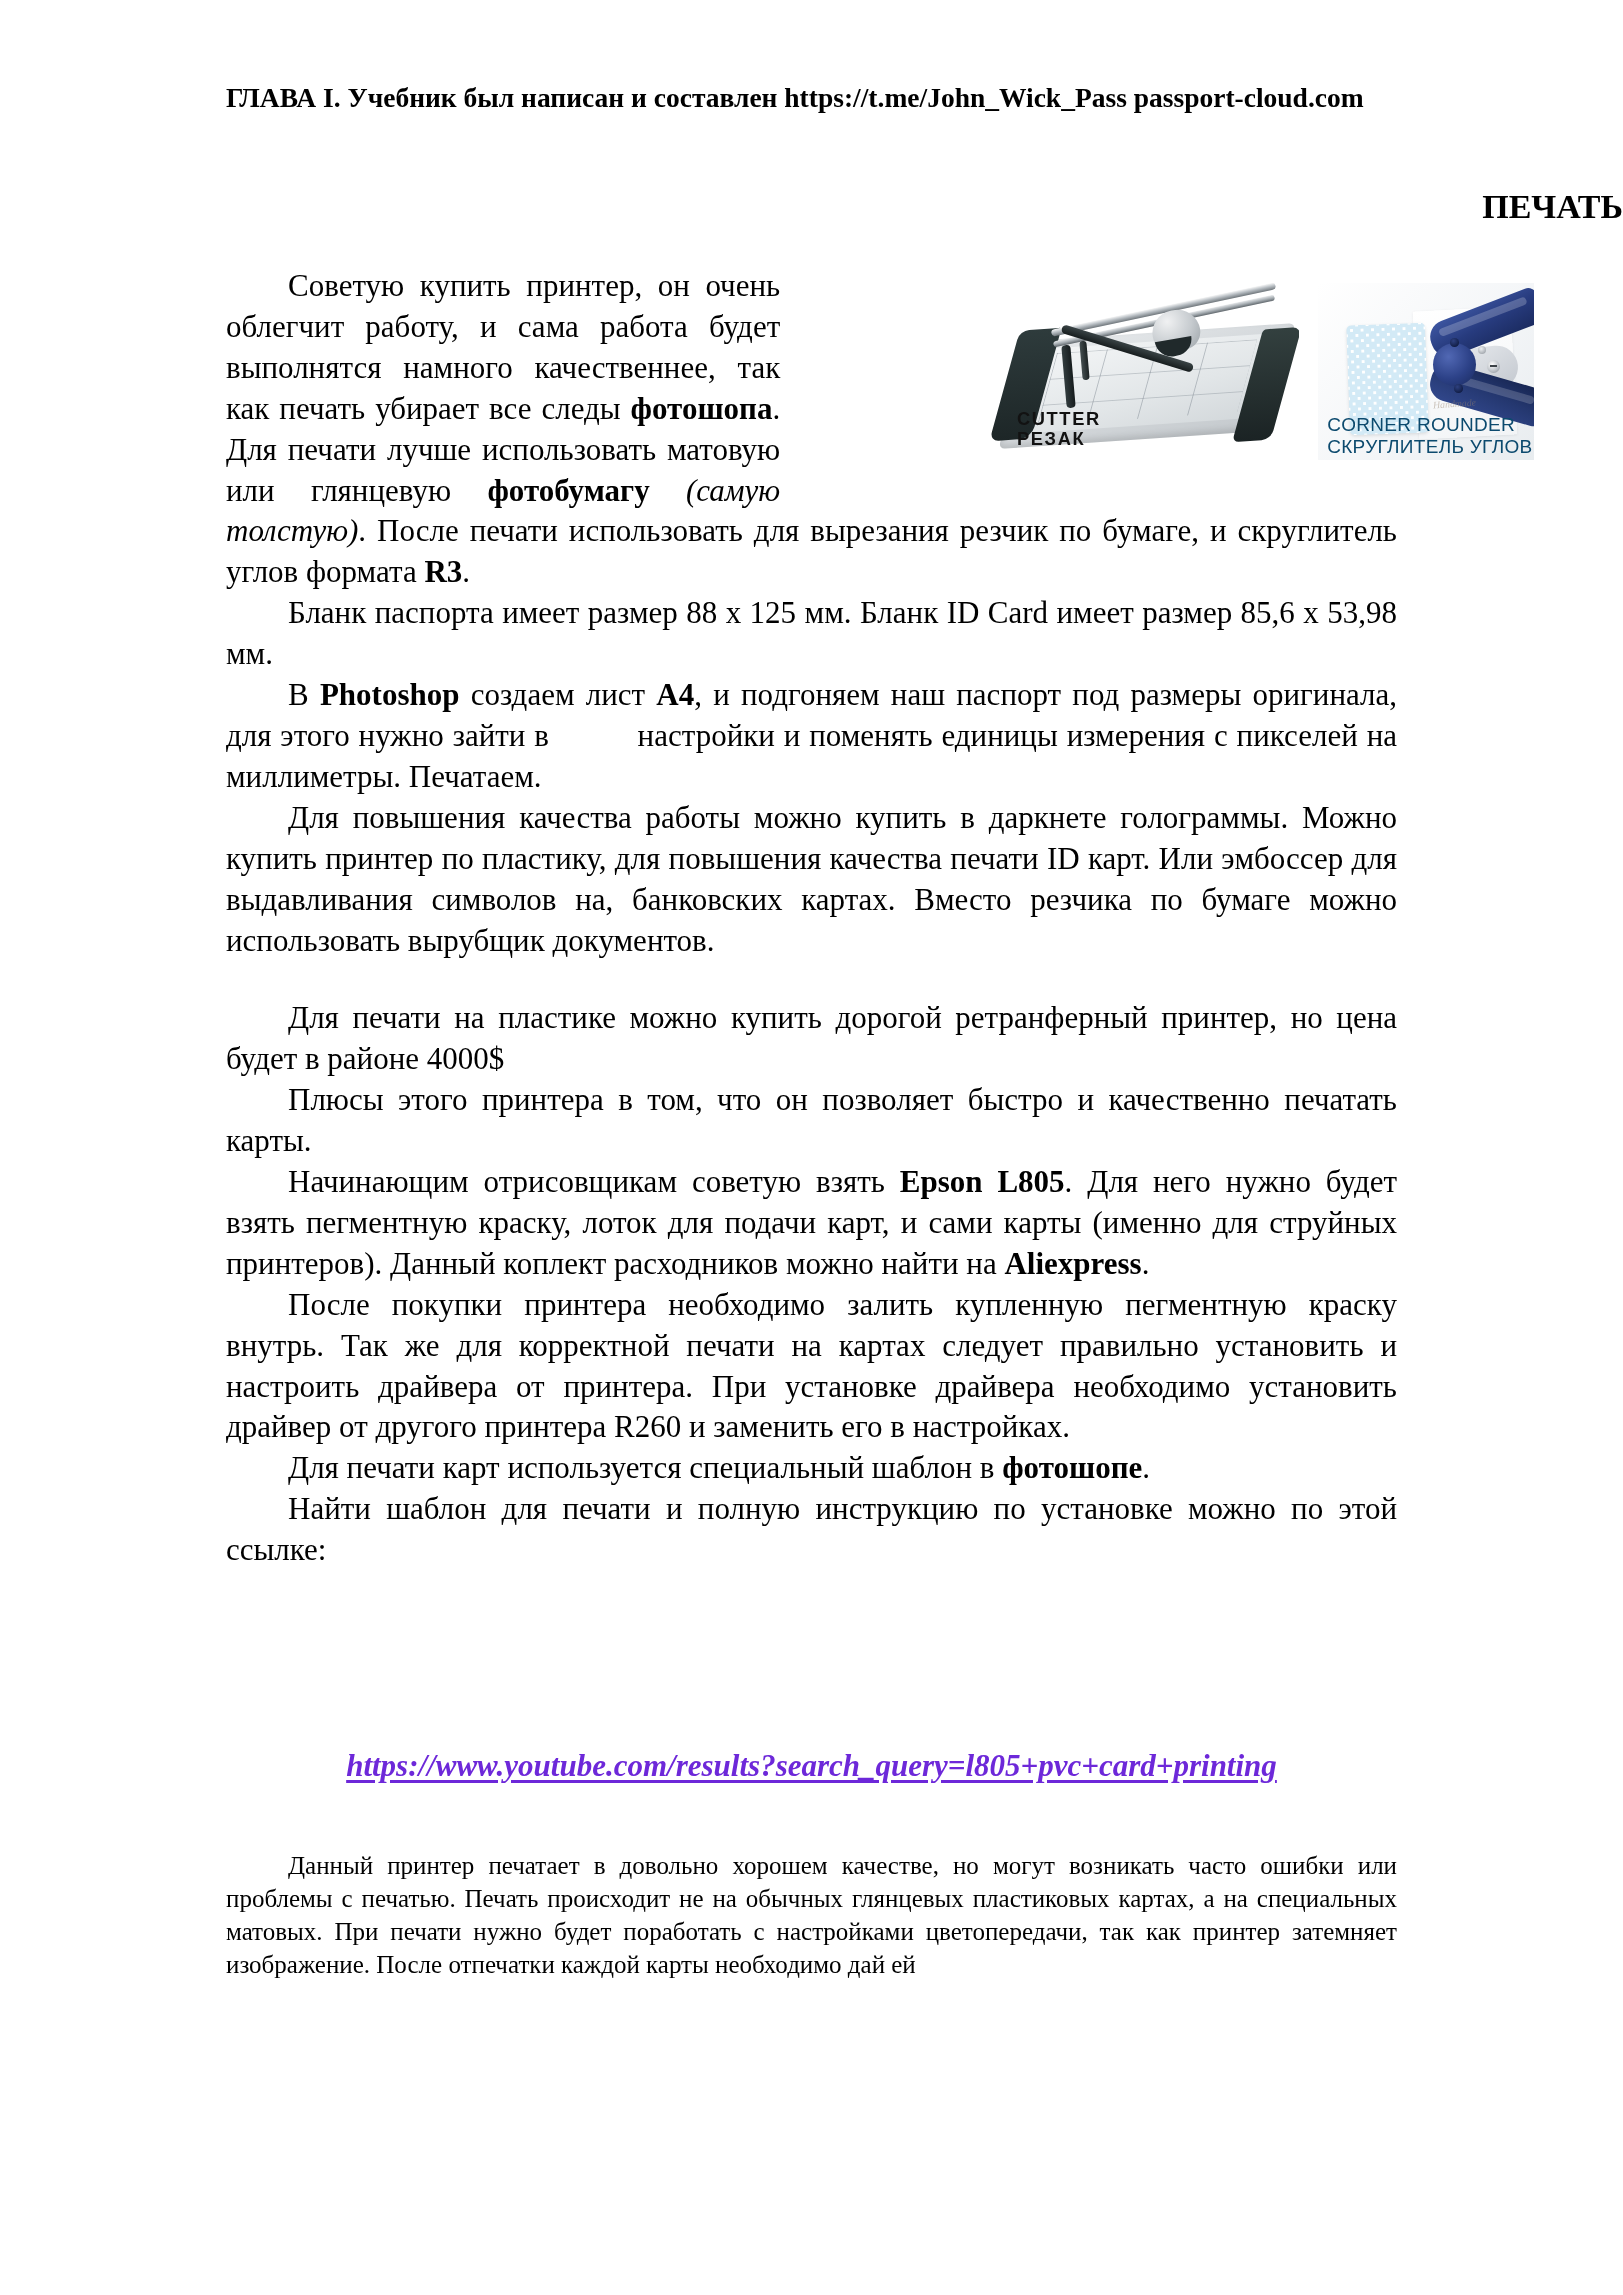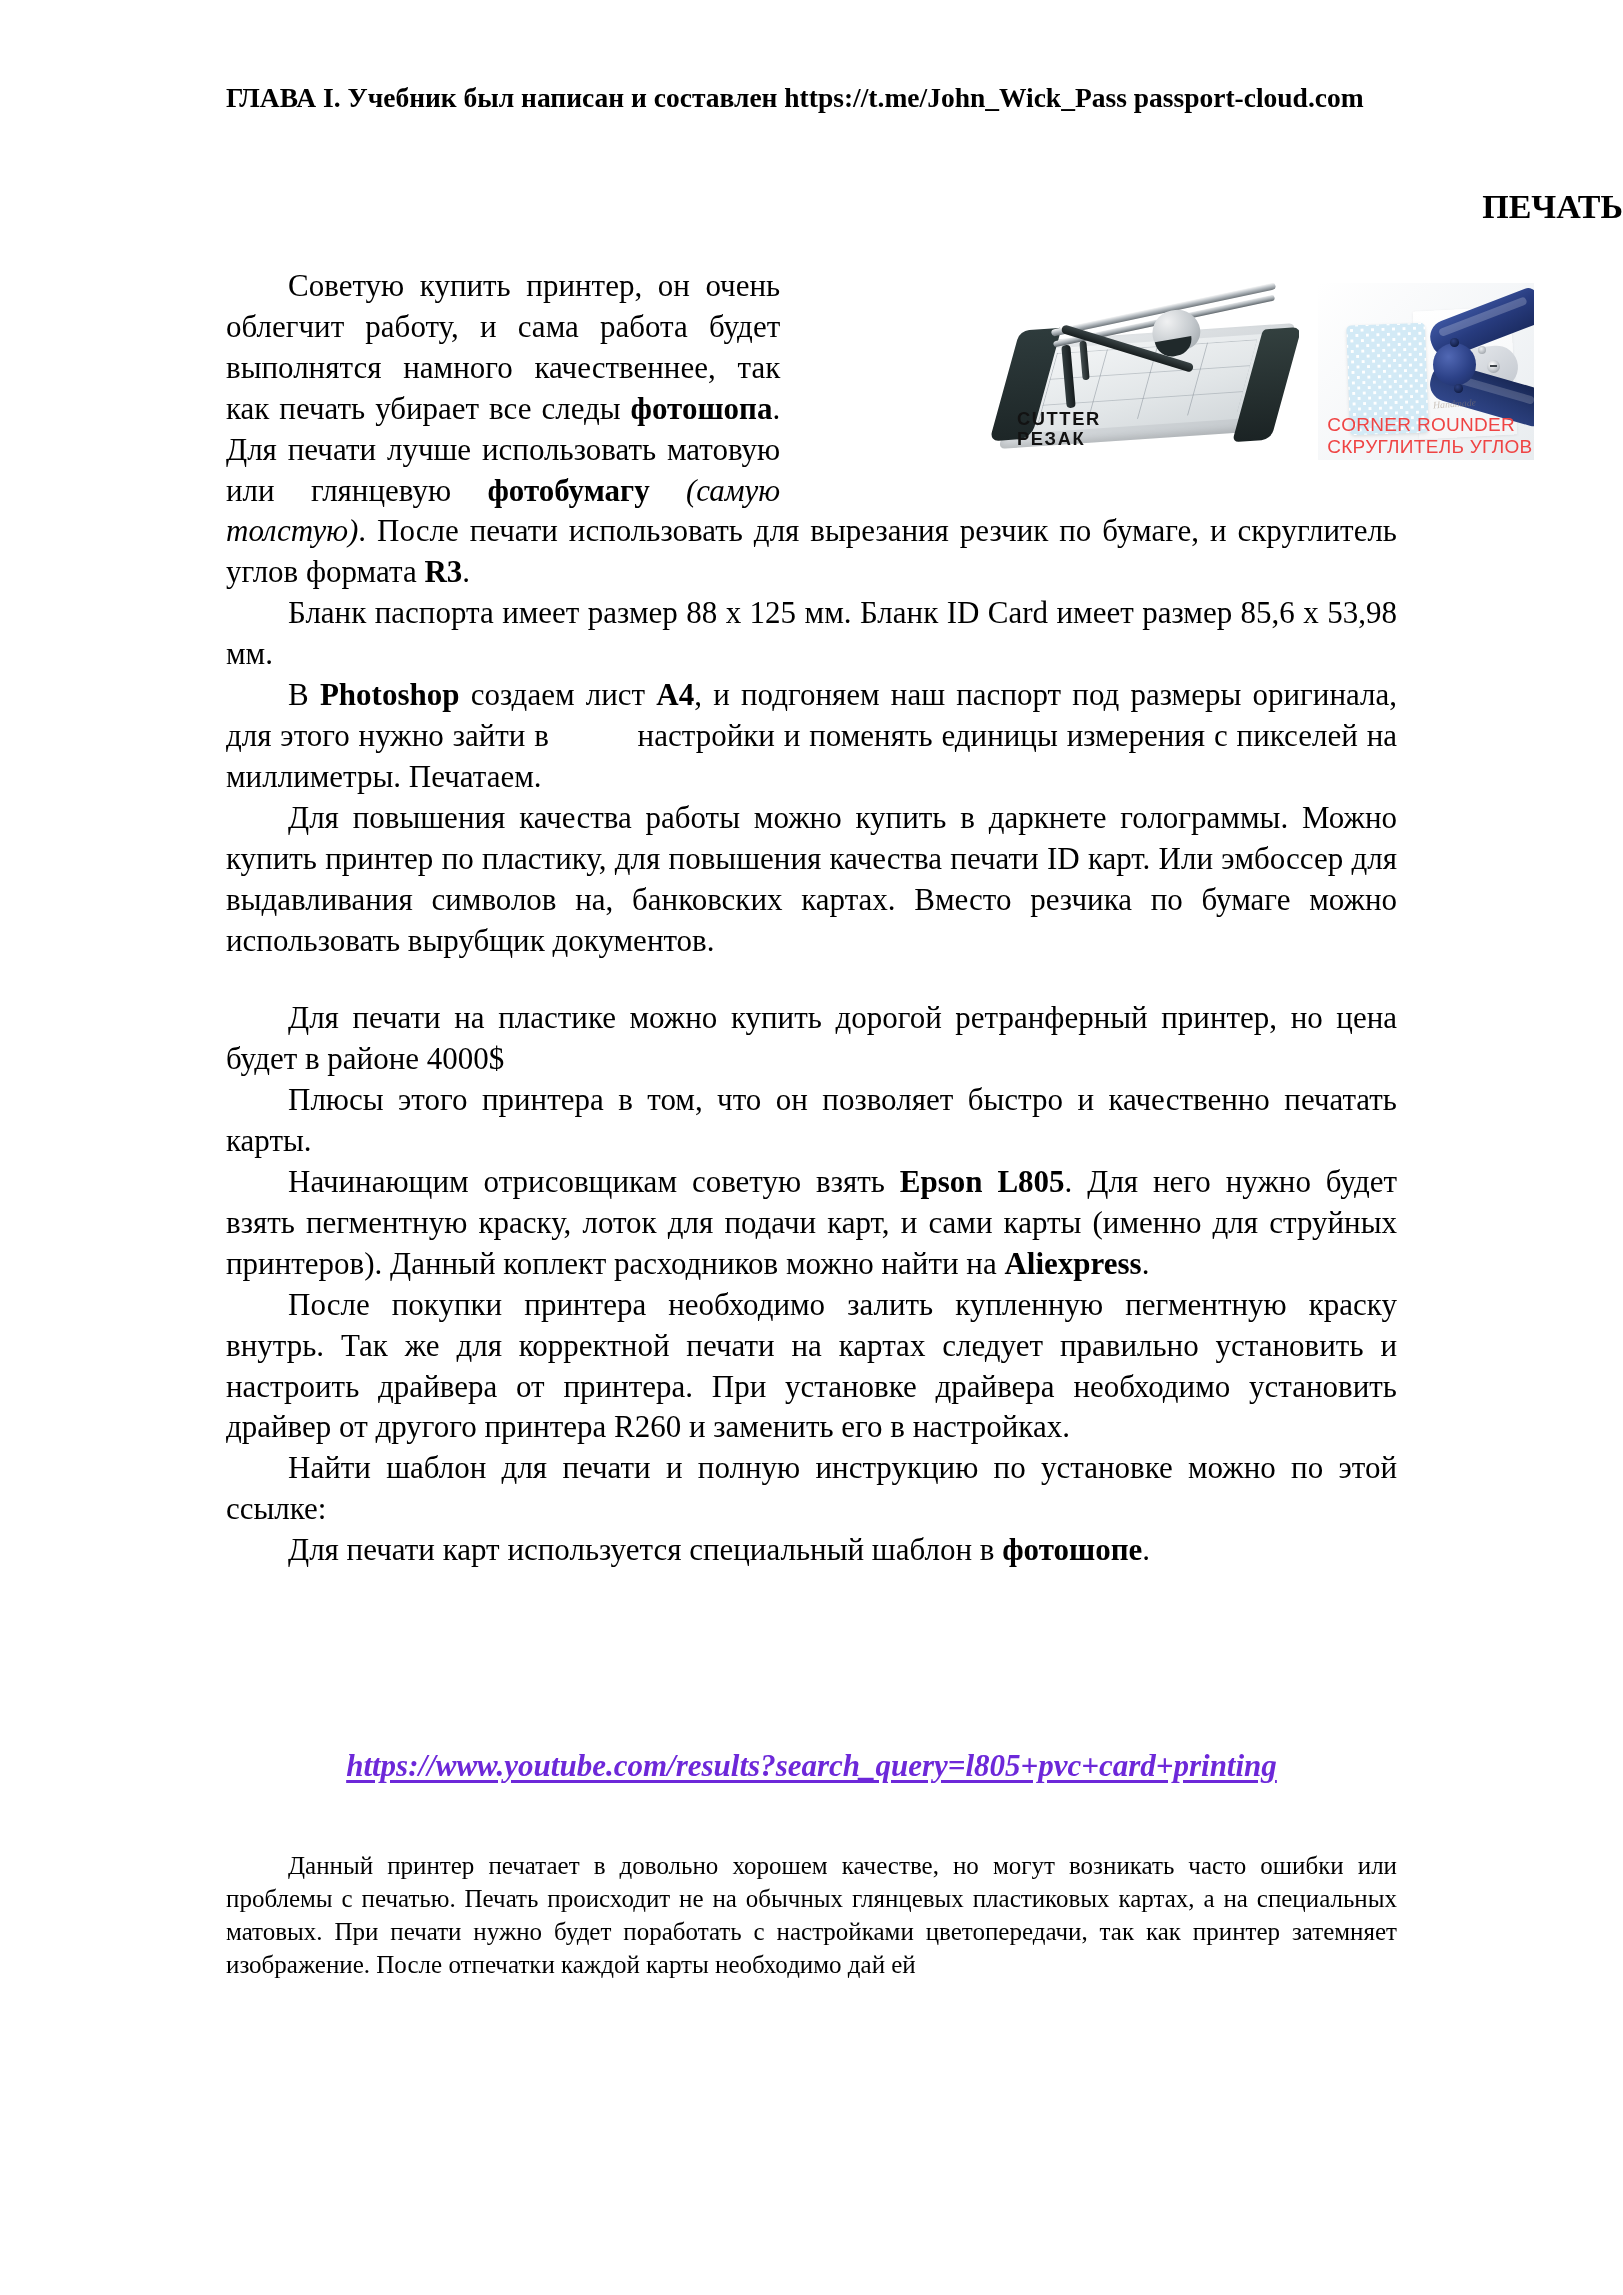--- a/index.html
+++ b/index.html
@@ -362,21 +362,21 @@
     white-space: nowrap;
   }
   .rnd-label {
     position: absolute;
     left: 9.2px;
     top: 131px;
     font-family: "Liberation Sans", "DejaVu Sans", sans-serif;
     font-size: 19px;
     letter-spacing: 0.3px;
     line-height: 1.18;
-    color: #ef4444;
+    color: #0c4a6e;
     white-space: nowrap;
   }
 </style>
 </head>
 <body>
 
 <div class="page">
 
   <div class="doc-header">ГЛАВА I. Учебник был написан и составлен https://t.me/John_Wick_Pass passport-cloud.com</div>
 
@@ -435,23 +435,23 @@
     <p style="height:37px">&nbsp;</p>
 
     <p><span>Для печати на пластике можно купить дорогой ретранферный принтер, но цена будет в районе 4000$</span></p>
 
     <p><span>Плюсы этого принтера в том, что он позволяет быстро и качественно печатать карты.</span></p>
 
     <p><span>Начинающим отрисовщикам советую взять </span><b>Epson L805</b><span>.  Для него нужно будет взять пегментную краску, лоток для подачи карт, и сами карты (именно для струйных принтеров). Данный коплект расходников можно найти на </span><b>Aliexpress</b><span>.</span></p>
 
     <p><span>После покупки принтера необходимо залить купленную пегментную краску внутрь. Так же для корректной печати на картах следует правильно установить и настроить драйвера от принтера. При установке драйвера необходимо установить драйвер от другого принтера R260 и заменить его в настройках.</span></p>
 
+    <p><span>Для печати карт используется специальный шаблон в </span><b>фотошопе</b><span>.</span></p>
+
     <p><span>Найти шаблон для печати и полную инструкцию по установке можно по этой ссылке:</span></p>
-
-    <p><span>Для печати карт используется специальный шаблон в </span><b>фотошопе</b><span>.</span></p>
 
   </div>
 
   <div class="link-line">
     <a href="#">https://www.youtube.com/results?search_query=l805+pvc+card+printing</a>
   </div>
 
   <div class="closing-text">
     <p>Данный принтер печатает в довольно хорошем качестве, но могут возникать часто ошибки или проблемы с печатью.  Печать происходит не на обычных глянцевых пластиковых картах, а на специальных матовых. При печати нужно будет поработать с настройками цветопередачи, так как принтер затемняет изображение. После отпечатки каждой карты необходимо дай ей</p>
   </div>

